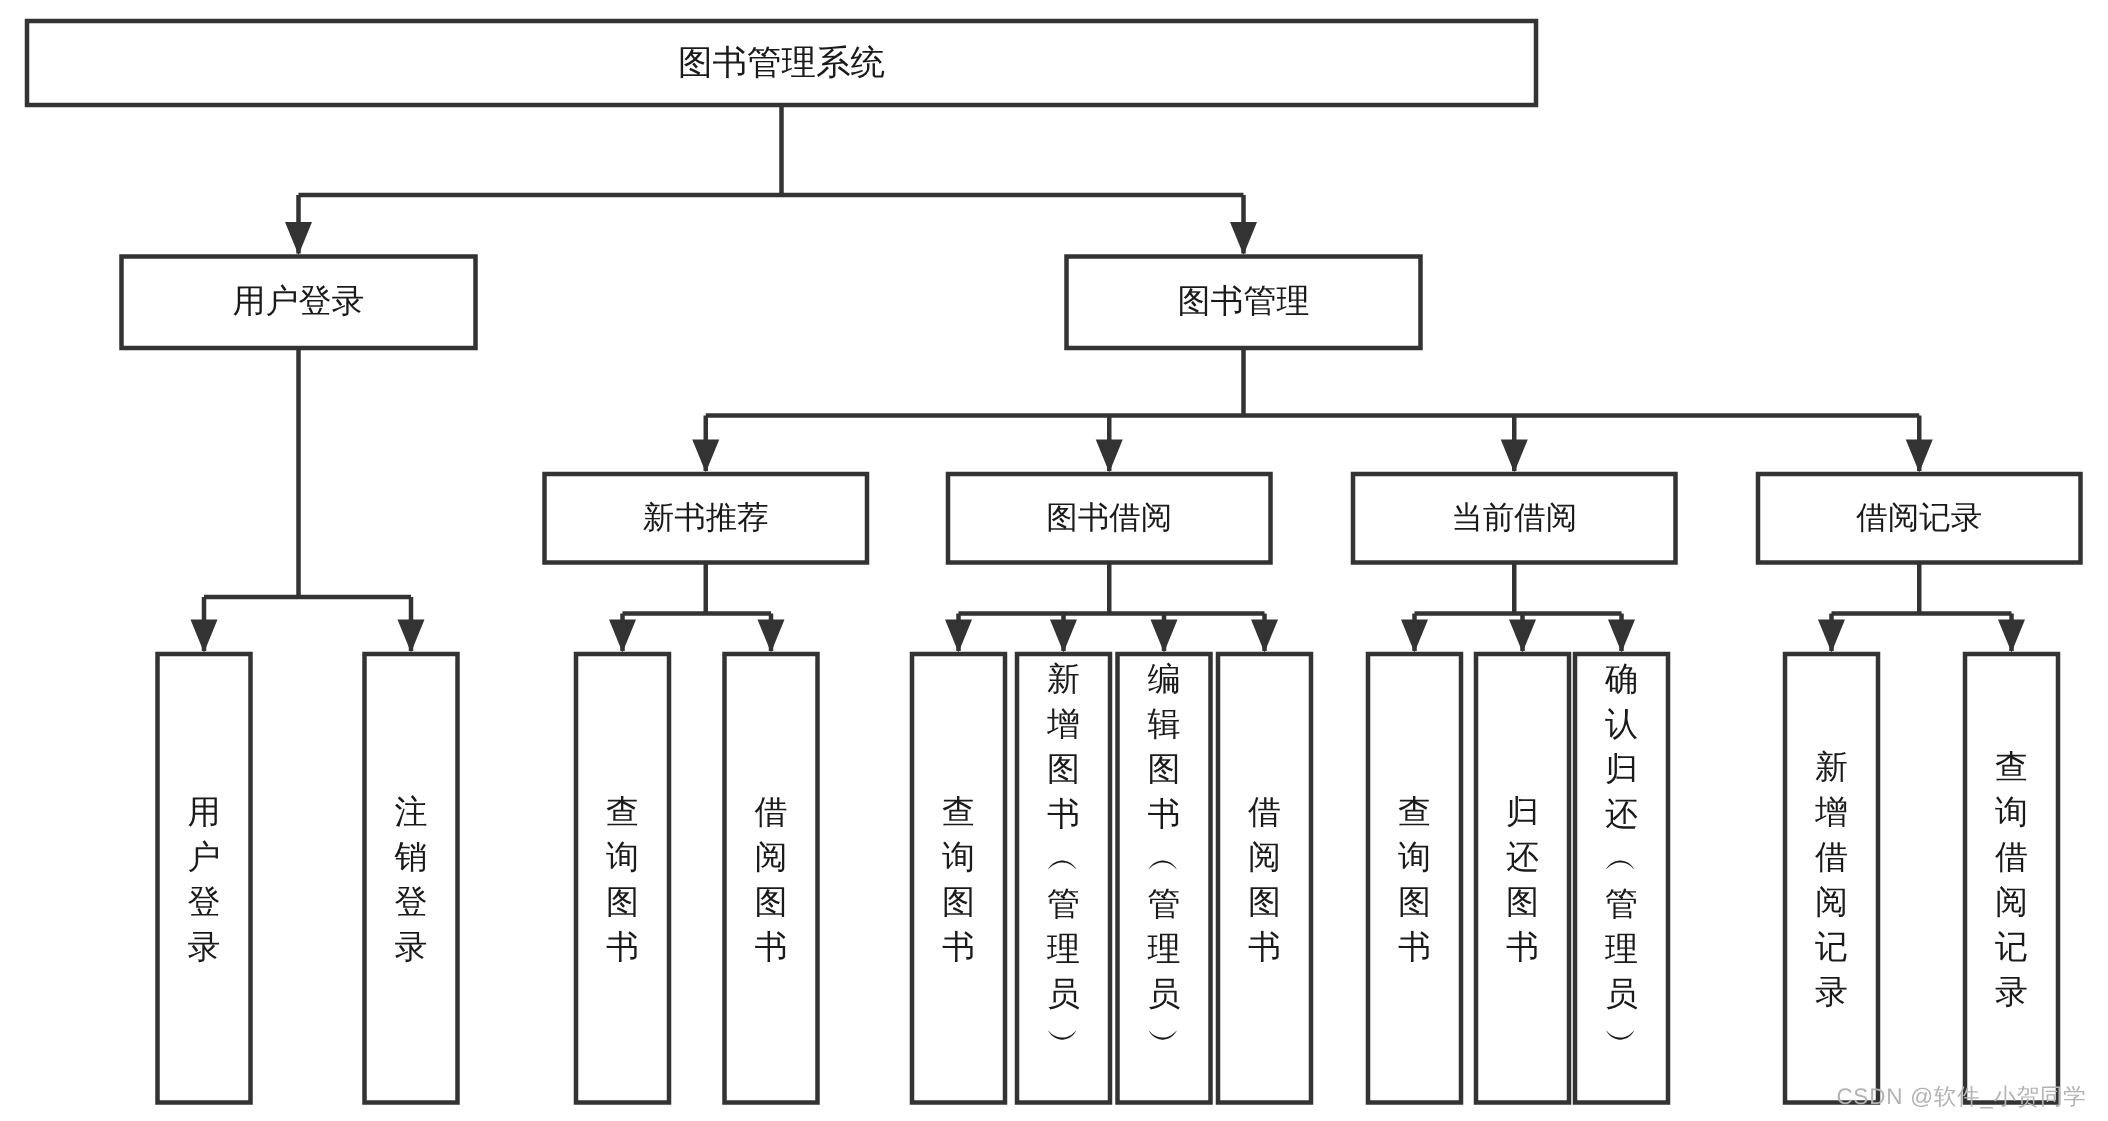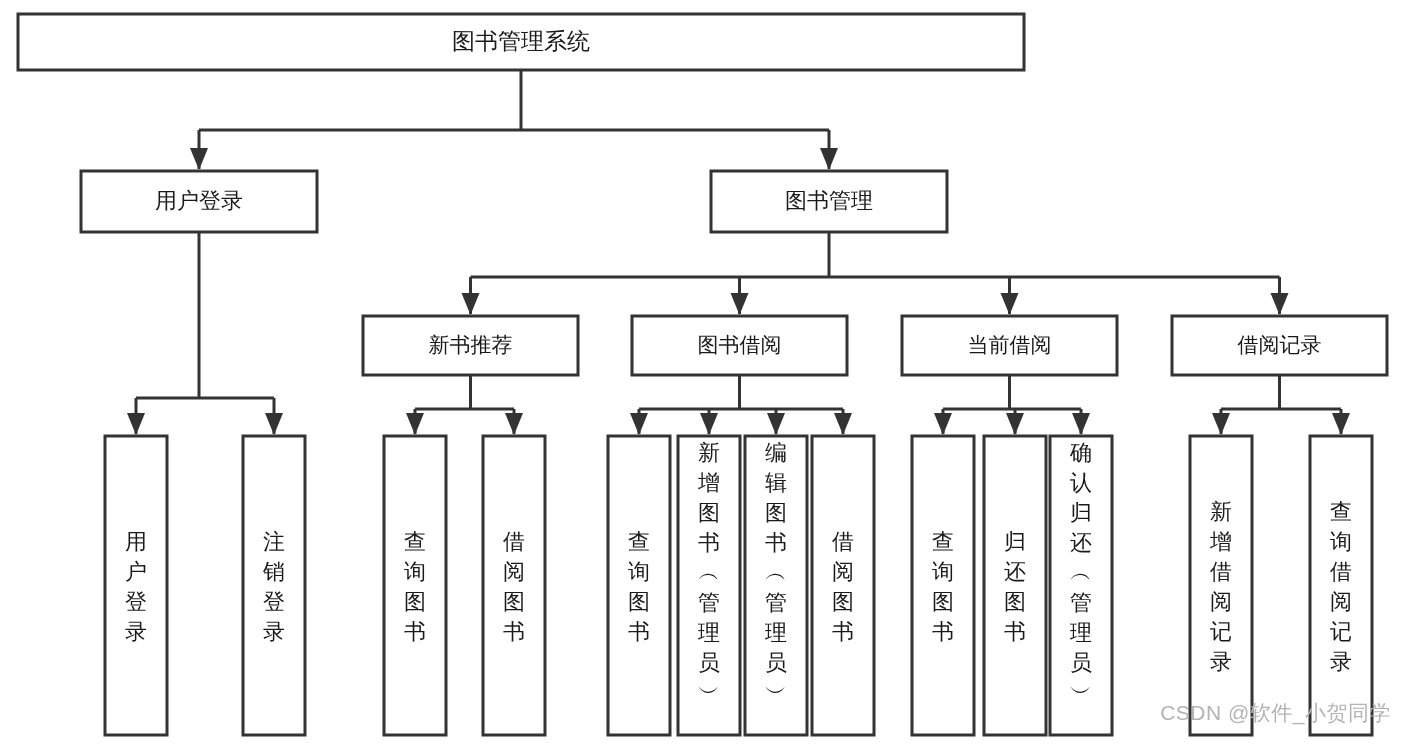--- a/index.html
+++ b/index.html
@@ -50,23 +50,23 @@
     stroke-width: 3;
     fill: none;
   }
   .arrow-head {
     fill: #333333;
     stroke: none;
   }
   .watermark {
     position: absolute;
     right: 14px;
-    bottom: 20px;
-    font-family: "Liberation Sans", "DejaVu Sans", sans-serif;
-    font-size: 21px;
+    bottom: 6px;
+    font-family: "Liberation Sans", "DejaVu Sans", sans-serif;
+    font-size: 15px;
     color: #b3b3b3;
     white-space: nowrap;
     letter-spacing: 0.5px;
   }
 </style>
 </head>
 <body>
 
 <svg id="diagram" viewBox="0 0 1405 747" xmlns="http://www.w3.org/2000/svg">
   <g id="edges-layer">

